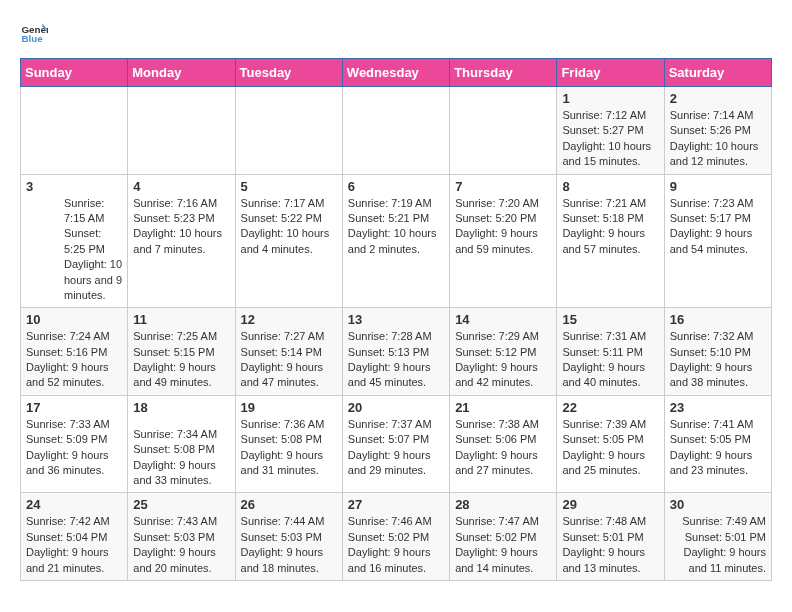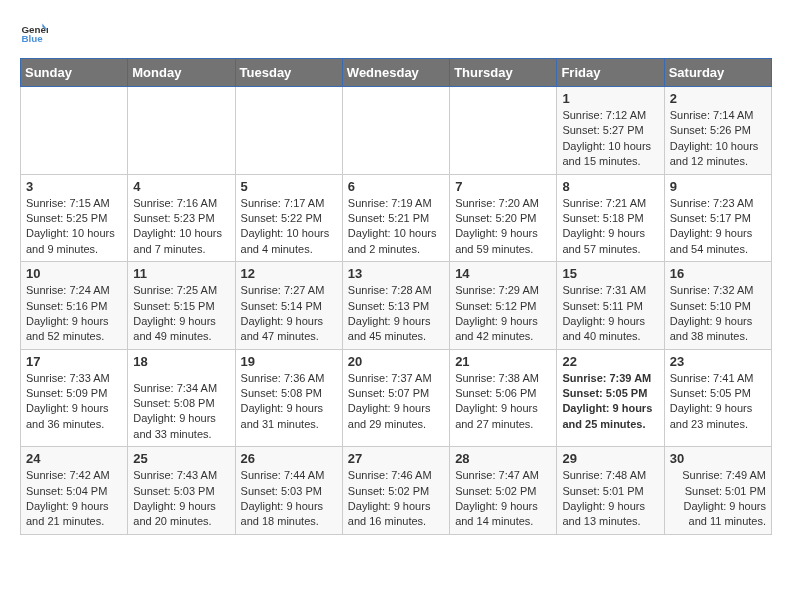--- a/index.html
+++ b/index.html
@@ -36,21 +36,21 @@
     .calendar-subtitle {
       font-size: 16px;
       color: #555;
     }
     table {
       width: 100%;
       border-collapse: collapse;
       table-layout: fixed;
     }
     thead tr th {
-      background-color: #737373;
+      background-color: #ec4899;
       color: #fff;
       font-size: 13px;
       font-weight: bold;
       padding: 6px 4px;
       text-align: left;
       border: 1px solid #3a6ab0;
     }
     tbody tr td {
       vertical-align: top;
       border: 1px solid #ccc;
@@ -123,21 +123,21 @@
         <td>
           <span class="day-number">2</span>
           <div class="day-detail" style="white-space: pre-line;">Sunrise: 7:14 AM
 Sunset: 5:26 PM
 Daylight: 10 hours and 12 minutes.</div>
         </td>
       </tr>
       <tr>
         <td>
           <span class="day-number">3</span>
-          <div class="day-detail" style="white-space: pre-line;">Sunrise: 7:15 AM
+          <div class="day-detail" style="white-space: pre-line; margin-left: 38px;">Sunrise: 7:15 AM
 Sunset: 5:25 PM
 Daylight: 10 hours and 9 minutes.</div>
         </td>
         <td>
           <span class="day-number">4</span>
           <div class="day-detail" style="white-space: pre-line;">Sunrise: 7:16 AM
 Sunset: 5:23 PM
 Daylight: 10 hours and 7 minutes.</div>
         </td>
         <td>
@@ -241,21 +241,21 @@
 Daylight: 9 hours and 29 minutes.</div>
         </td>
         <td>
           <span class="day-number">21</span>
           <div class="day-detail" style="white-space: pre-line;">Sunrise: 7:38 AM
 Sunset: 5:06 PM
 Daylight: 9 hours and 27 minutes.</div>
         </td>
         <td>
           <span class="day-number">22</span>
-          <div class="day-detail" style="white-space: pre-line; font-weight: bold;">Sunrise: 7:39 AM
+          <div class="day-detail" style="white-space: pre-line;">Sunrise: 7:39 AM
 Sunset: 5:05 PM
 Daylight: 9 hours and 25 minutes.</div>
         </td>
         <td>
           <span class="day-number">23</span>
           <div class="day-detail" style="white-space: pre-line;">Sunrise: 7:41 AM
 Sunset: 5:05 PM
 Daylight: 9 hours and 23 minutes.</div>
         </td>
       </tr>

